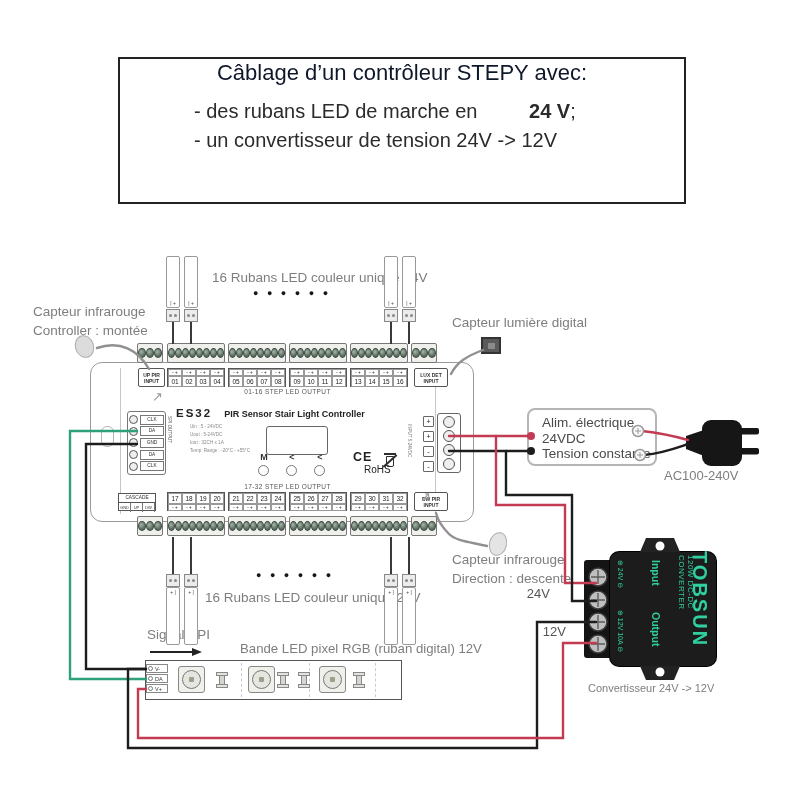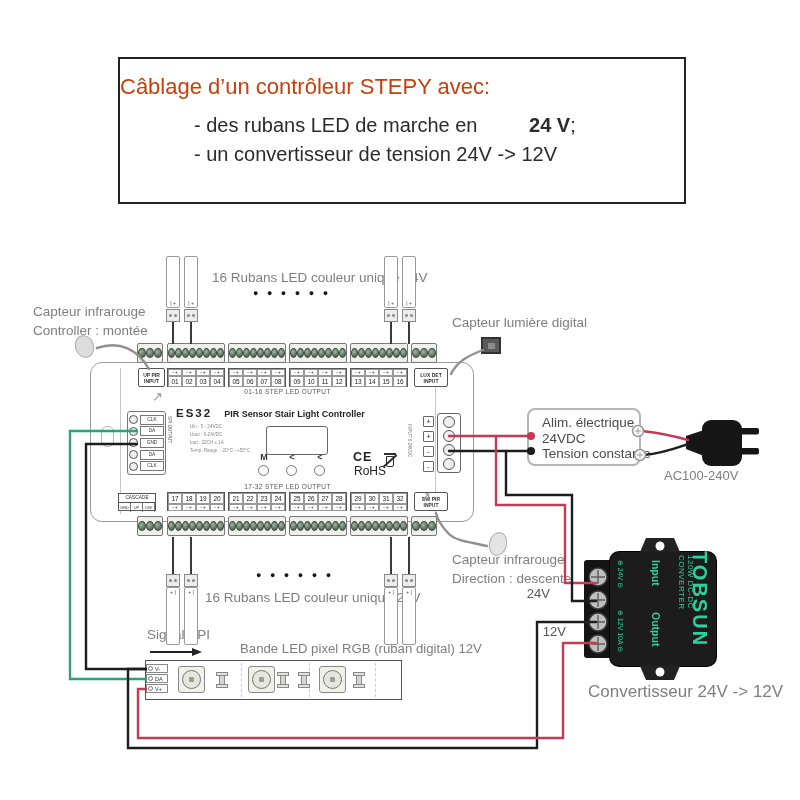--- a/index.html
+++ b/index.html
@@ -1,20 +1,20 @@
 <!DOCTYPE html>
 <html><head>
 <meta charset="utf-8">
 <style>
   html,body{margin:0;padding:0;background:#fff;}
   .canvas{position:relative;width:800px;height:800px;background:#fff;font-family:"Liberation Sans",sans-serif;overflow:hidden;}
   .abs{position:absolute;}
   
   .titlebox{left:118px;top:57px;width:564px;height:143px;border:2.5px solid #222;background:#fff;}
-  .tb-head{margin-top:15px;font-size:22px;color:#c2410c;}
+  .tb-head{margin-top:1px;text-align:center;font-size:22px;color:#0f172a;}
   .tb-list{list-style:none;margin:11px 0 0 74px;padding:0;font-size:20px;color:#2b2b2b;line-height:28.5px;}
   
   .glabel{color:#7e7e7e;font-size:13.5px;white-space:nowrap;}
   .dots{color:#161616;font-size:9px;letter-spacing:3px;white-space:nowrap;}
   .arrow{font-size:13px;color:#9a9a9a;}
   
   .ctrl{left:90px;top:362px;width:382px;height:158px;border:1.5px solid #9a9a9a;border-radius:12px;background:#fff;}
   .capline{width:0;border-left:1.2px solid #c6c6c6;}
   .slot{left:101px;top:426px;width:11px;height:19px;border:1.2px solid #b5b5b5;border-radius:6px;background:#fff;}
   .port{position:absolute;height:19px;border:1px solid #555;font-size:5px;font-weight:bold;display:flex;flex-direction:column;align-items:center;justify-content:center;line-height:6px;background:#fff;color:#333;border-radius:2px;box-sizing:border-box;}
@@ -50,21 +50,21 @@
   .dw-dome{left:489px;top:532px;width:16px;height:22px;background:#e4e4e4;border:1px solid #ababab;border-radius:50%;transform:rotate(14deg);}
   .lux-box{left:481px;top:337px;width:20px;height:17px;background:#5a5a5a;border:2px solid #333;box-sizing:border-box;display:flex;align-items:center;justify-content:center;}
   .lux-inner{width:7px;height:6px;background:#8b8b8b;}
   
   .sbody{position:absolute;width:14px;border:1.2px solid #999;background:#fff;display:flex;flex-direction:column;justify-content:flex-end;align-items:center;border-radius:2px;box-sizing:border-box;}
   .smark{font-size:5px;color:#444;padding:1px 0;}
   .sconn{position:absolute;width:14px;height:13px;border:1px solid #888;background:#ececec;display:flex;align-items:center;justify-content:space-evenly;box-sizing:border-box;}
   .sdot{width:3px;height:3px;border-radius:50%;background:#888;}
   .swire{position:absolute;width:2.4px;background:#3a3a3a;}
   
-  .psu{left:527px;top:408px;width:114px;height:58px;border:2px solid #b5b5b5;border-radius:8px;background:#fff;padding:5px 0 0 13px;box-sizing:border-box;}
+  .psu{left:527px;top:408px;width:130px;height:58px;border:2px solid #b5b5b5;border-radius:8px;background:#fff;padding:5px 0 0 13px;box-sizing:border-box;}
   .psu-t{font-size:13.5px;color:#4a4a4a;line-height:15.5px;white-space:nowrap;}
   .vlab{width:26px;text-align:right;font-size:13px;color:#555;}
   
   .cv-green{color:#2fcf9f;}
   
   .pstrip{left:145px;top:660px;width:255px;height:38px;border:1.5px solid #555;background:#fff;}
   .pxpin{position:absolute;width:22px;height:9px;border:0.8px solid #888;display:flex;align-items:center;gap:2px;padding-left:1px;background:#fff;box-sizing:border-box;z-index:2;}
   .pxc{width:5px;height:5px;border-radius:50%;border:1px solid #777;box-sizing:border-box;}
   .pxl{font-size:5.5px;color:#333;}
   .chip{position:absolute;top:5px;width:27px;height:27px;border:1.2px solid #888;border-radius:3px;background:#f1f1ec;display:flex;align-items:center;justify-content:center;box-sizing:border-box;}
@@ -136,21 +136,21 @@
   </div>
   <div class="abs specs" style="left:190px;top:423px">
     <div>Uin : 5 - 24VDC</div>
     <div>Uout : 5-24VDC</div>
     <div>Iout : 32CH x 1A</div>
     <div>Temp. Range : -20°C - +55°C</div>
   </div>
   <div class="abs" style="left:266px;top:426px;width:60px;height:27px;border:1.5px solid #666;border-radius:3px;background:#fff"></div>
 
   <div class="abs" style="left:353px;top:450px;font-size:12.5px;font-weight:bold;color:#222;letter-spacing:1px">CE</div>
-  <div class="abs" style="left:354px;top:464px;font-size:12px;color:#222">RoHS</div>
+  <div class="abs" style="left:364px;top:464px;font-size:10px;color:#222">RoHS</div>
   <div class="abs bin">
     <div class="bin-lid"></div>
     <div class="bin-body"></div>
     <div class="bin-x"></div>
   </div>
 
   <div class="abs cascade">
     <div class="cas-l">CASCADE</div>
     <div class="cas-p" id="casPins">
         <div class="casp">GND</div>
@@ -170,21 +170,21 @@
   <div class="abs glabel" style="left:664px;top:468px;font-size:13px">AC100-240V</div>
 
   <div class="abs" style="left:584px;top:560px;width:28px;height:98px;background:#141414;border-radius:3px"></div>
   <div class="abs" style="left:610px;top:552px;width:106px;height:114px;background:#1c1c1c;border-radius:9px;box-shadow:0 0 0 1px #000"></div>
   <div class="abs vtext cv-green" style="left:616px;top:560px;height:48px;font-size:7px">⊕ 24V ⊖</div>
   <div class="abs vtext cv-green" style="left:616px;top:610px;height:54px;font-size:7px">⊕ 12V 10A ⊖</div>
   <div class="abs vtext cv-green" style="left:650px;top:560px;height:50px;font-size:10.5px;font-weight:bold">Input</div>
   <div class="abs vtext cv-green" style="left:650px;top:612px;height:54px;font-size:10.5px;font-weight:bold">Output</div>
   <div class="abs vtext cv-green" style="left:677px;top:555px;height:110px;font-size:8px;letter-spacing:.5px">120W DC-DC CONVERTER</div>
   <div class="abs vtext cv-green" style="left:688px;top:551px;height:114px;font-size:20px;font-weight:bold;letter-spacing:2px">TOBSUN</div>
-  <div class="abs glabel" style="left:588px;top:682px;font-size:17px">Convertisseur 24V -&gt; 12V</div>
+  <div class="abs glabel" style="left:588px;top:682px;font-size:11px">Convertisseur 24V -&gt; 12V</div>
   <div class="abs vlab" style="left:524px;top:586px">24V</div>
   <div class="abs vlab" style="left:540px;top:624px">12V</div>
 
   <div class="abs glabel" style="left:147px;top:627px">Signal SPI</div>
   <div class="abs glabel" style="left:240px;top:641px;font-size:13.2px">Bande LED pixel RGB (ruban digital) 12V</div>
   <div class="abs pstrip">
     <div class="sep" style="left:95px"></div>
     <div class="sep" style="left:163px"></div>
     <div class="sep" style="left:229px"></div>
     <div class="chip" style="left:32px">

